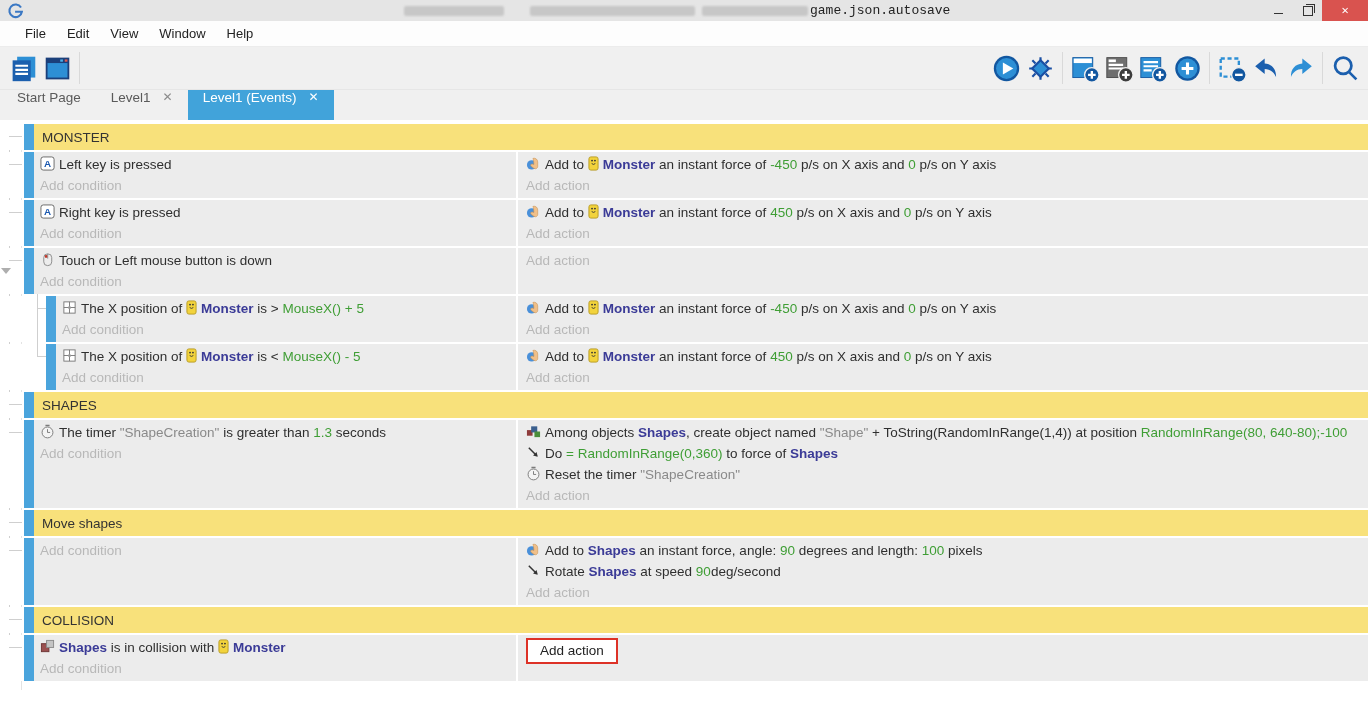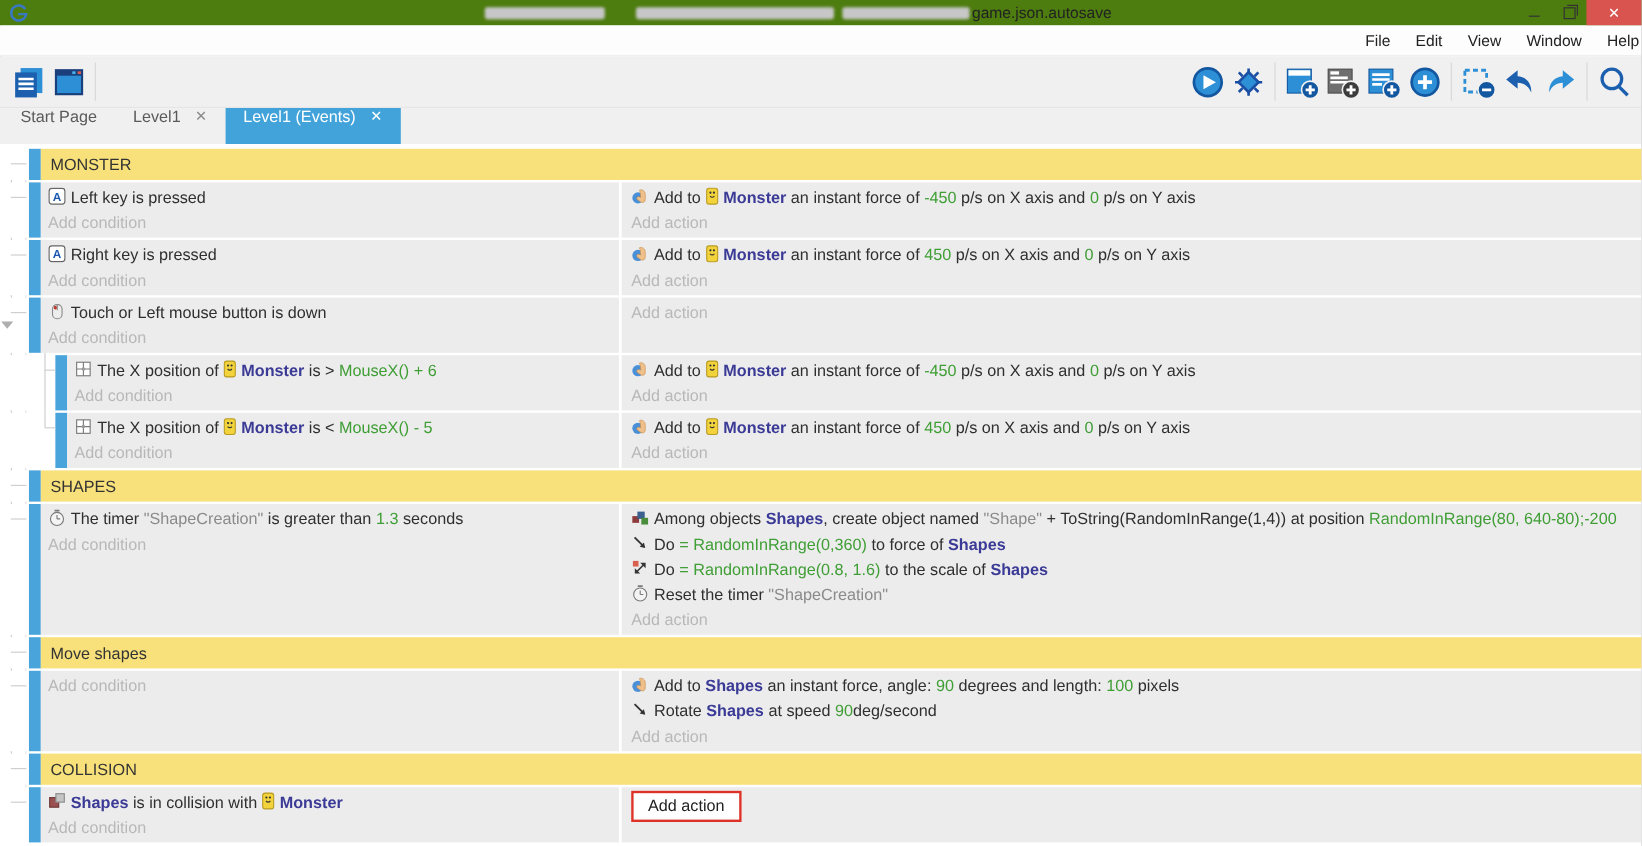--- a/index.html
+++ b/index.html
@@ -2,32 +2,32 @@
 <html><head>
 <meta charset="utf-8">
 <style>
   html,body{margin:0;padding:0;}
   body{
     width:1368px;height:705px;overflow:hidden;background:#fff;
     font-family:"Liberation Sans",sans-serif;position:relative;
     box-shadow:inset 0 0 0 1px #b5b5b5;
   }
   
-  .titlebar{height:21px;position:relative;background:#4d7c0f;}
+  .titlebar{height:21px;position:relative;background:#e5e5e5;font-family:Liberation Mono, monospace;}
   .logo{position:absolute;left:7px;top:2px;width:17px;height:17px;}
   .tb-blur{position:absolute;top:6px;height:10px;background:#c7c7c7;filter:blur(1.2px);border-radius:2px;}
   .tb-title{position:absolute;left:810px;top:3px;font-size:13px;color:#222;white-space:nowrap;}
   .wbtns{position:absolute;right:0;top:0;display:flex;height:21px;}
   .wbtn{width:29px;height:21px;display:flex;align-items:center;justify-content:center;color:#333;font-size:12px;}
   .wbtn.close{width:46px;background:var(--highlight-red,#d9534f);color:#fff;font-size:12px;}
   .glyph-min{width:9px;height:1px;background:#333;display:block;margin-top:6px;}
   .glyph-max{width:8px;height:8px;border:1px solid #333;display:block;position:relative;}
   .glyph-max:before{content:'';position:absolute;left:2px;top:-3px;width:8px;height:8px;border:1px solid #333;border-bottom:none;border-left:none;}
   
-  .menubar{height:25px;display:flex;align-items:center;padding-left:9px;gap:17px;font-size:13px;color:#222;background:#fdfdfd;border-bottom:1px solid #ececec;justify-content:flex-end;}
+  .menubar{height:25px;display:flex;align-items:center;padding-left:23px;gap:17px;font-size:13px;color:#222;background:#fdfdfd;border-bottom:1px solid #ececec;}
   .menu-item{padding:2px 2px;cursor:default;}
   
   .toolbar{height:42px;background:#f0f0f0;display:flex;align-items:center;padding:0 6px;border-bottom:1px solid #e6e6e6;}
   .tbtn{width:34px;height:36px;display:flex;align-items:center;justify-content:center;}
   .tbtn svg{width:29px;height:29px;}
   .tsep{width:1px;height:32px;background:#d9d9d9;margin:0 5px;}
   .toolbar-right{margin-left:auto;display:flex;align-items:center;}
   
   .tabbar{height:30px;background:#f0f0f0;display:flex;align-items:stretch;padding-left:2px;}
   .tab{display:flex;align-items:flex-start;gap:12px;padding:0 15px;font-size:13.5px;color:#5a5a5a;white-space:nowrap;}
@@ -296,21 +296,21 @@
           <div class="line"><span class="icon"><svg viewBox="0 0 16 16">
                 <rect x="2" y="2" width="12" height="12" fill="#fff" stroke="#7a7a7a"></rect>
                 <line x1="8" y1="2" x2="8" y2="14" stroke="#7a7a7a"></line>
                 <line x1="2" y1="8" x2="14" y2="8" stroke="#7a7a7a"></line>
                 <circle cx="8" cy="8" r="1.6" fill="#999"></circle>
               </svg></span><span>The X position of </span><span class="icon narrow"><svg viewBox="0 0 12 16">
                 <rect x="1" y="0.8" width="10" height="14.4" rx="2.2" fill="#f2d33c" stroke="#b89a20"></rect>
                 <circle cx="4.4" cy="4.8" r="1" fill="#333"></circle>
                 <circle cx="7.6" cy="4.8" r="1" fill="#333"></circle>
                 <path d="M4 8 Q6 10 8 8" stroke="#333" fill="none"></path>
-              </svg></span><span class="obj">Monster</span><span> is </span><span>&gt; </span><span class="code">MouseX() + 6</span></div>
+              </svg></span><span class="obj">Monster</span><span> is </span><span>&gt; </span><span class="code">MouseX() + 5</span></div>
           <div class="ph">Add condition</div>
         </div>
         <div class="divider"></div>
         <div class="act">
           <div class="line"><span class="icon"><svg viewBox="0 0 16 16">
                 <circle cx="6" cy="9.5" r="5" fill="#4a90d9"></circle>
                 <path d="M7.5 2.5 C10 1.8 12.5 3.5 12.5 6.5 L12.5 11 C12.5 13.2 10.5 14.2 8.5 13.2 L5.5 11 C4.5 10 5 8.5 6.5 8.5 L8.5 9 L8 4.5 C7.8 3.3 7 2.8 7.5 2.5 Z" fill="#f0c08a" stroke="#c89050" stroke-width="0.6"></path>
               </svg></span><span>Add to </span><span class="icon narrow"><svg viewBox="0 0 12 16">
                 <rect x="1" y="0.8" width="10" height="14.4" rx="2.2" fill="#f2d33c" stroke="#b89a20"></rect>
                 <circle cx="4.4" cy="4.8" r="1" fill="#333"></circle>
@@ -374,31 +374,25 @@
                 <line x1="5.8" y1="1.6" x2="10.2" y2="1.6" stroke="#7a7a7a" stroke-width="1.6"></line>
               </svg></span><span>The timer </span><span class="quote">"ShapeCreation"</span><span> is greater than </span><span class="code">1.3</span><span> seconds</span></div>
           <div class="ph">Add condition</div>
         </div>
         <div class="divider"></div>
         <div class="act">
           <div class="line"><span class="icon"><svg viewBox="0 0 16 16">
                 <rect x="1" y="6.5" width="6" height="6" fill="#8e3b3b"></rect>
                 <rect x="5.5" y="2.5" width="6.5" height="6.5" fill="#3b5f8e"></rect>
                 <rect x="9" y="8" width="6" height="6" fill="#4a8e3b"></rect>
-              </svg></span><span>Among objects </span><span class="obj">Shapes</span><span>, create object named </span><span class="quote">"Shape"</span><span> + ToString(RandomInRange(1,4))</span><span> at position </span><span class="code">RandomInRange(80, 640-80);-200</span></div>
+              </svg></span><span>Among objects </span><span class="obj">Shapes</span><span>, create object named </span><span class="quote">"Shape"</span><span> + ToString(RandomInRange(1,4))</span><span> at position </span><span class="code">RandomInRange(80, 640-80);-100</span></div>
           <div class="line"><span class="icon"><svg viewBox="0 0 16 16">
                 <line x1="3" y1="3" x2="11.5" y2="11.5" stroke="#333" stroke-width="1.6"></line>
                 <path d="M12.5 12.5 L7.5 11.3 L11.3 7.5 Z" fill="#333"></path>
               </svg></span><span>Do </span><span class="code">= RandomInRange(0,360)</span><span> to force of </span><span class="obj">Shapes</span></div>
-          <div class="line"><span class="icon"><svg viewBox="0 0 16 16">
-                <rect x="1.5" y="1.5" width="5" height="5" fill="#d9604f"></rect>
-                <line x1="4" y1="12" x2="12" y2="4" stroke="#333" stroke-width="1.4"></line>
-                <path d="M12.8 3.2 L12.8 8 L8 3.2 Z" fill="#333"></path>
-                <path d="M3.2 12.8 L3.2 8 L8 12.8 Z" fill="#333"></path>
-              </svg></span><span>Do </span><span class="code">= RandomInRange(0.8, 1.6)</span><span> to the scale of </span><span class="obj">Shapes</span></div>
           <div class="line"><span class="icon"><svg viewBox="0 0 16 16">
                 <circle cx="8" cy="9" r="5.8" fill="#f4f4f4" stroke="#7a7a7a"></circle>
                 <line x1="8" y1="9" x2="8" y2="5.5" stroke="#7a7a7a"></line>
                 <line x1="8" y1="9" x2="10.8" y2="9" stroke="#7a7a7a"></line>
                 <line x1="5.8" y1="1.6" x2="10.2" y2="1.6" stroke="#7a7a7a" stroke-width="1.6"></line>
               </svg></span><span>Reset the timer </span><span class="quote">"ShapeCreation"</span></div>
           <div class="ph">Add action</div>
         </div>
       </div>
       <div class="row">

